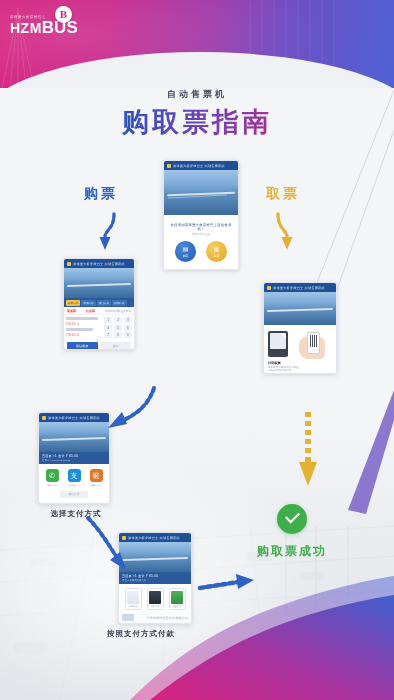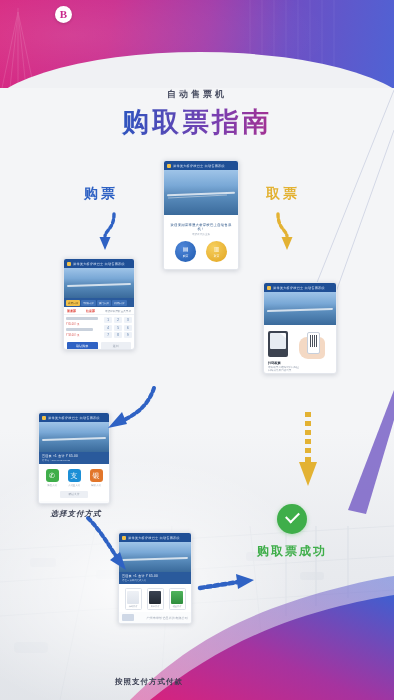--- a/index.html
+++ b/index.html
@@ -185,22 +185,22 @@
   .p5-card { width:17px; height:22px; border:1px solid #dde2ea; border-radius:1.5px;
              background:#fff; padding:1.5px; }
   .p5-card .cimg { width:100%; height:13px; border-radius:1px; }
   .p5-card .clab { font-size:2.2px; color:#9aa3b2; text-align:center; margin-top:1px; line-height:3px; }
 
   
   .caption { position:absolute; text-align:center; font-size:7.5px; line-height:12px;
              color:#3a3f52; font-family:"DejaVu Serif", serif; font-weight:700; letter-spacing:1px; }
   #cap2 { left:40px; top:354px; width:120px; }
   #cap3 { left:245px; top:378px; width:112px; }
-  #cap4 { left:28px; top:508px; width:96px;font-style:italic; }
-  #cap5 { left:97px; top:628px; width:104px;margin-top:48px; }
+  #cap4 { left:28px; top:508px; width:96px; }
+  #cap5 { left:89px; top:628px; width:104px; }
 
   
   .success-wrap { position:absolute; left:236px; top:504px; width:112px; text-align:center; }
   .success-check { width:30px; height:30px; border-radius:50%; background:#3fae4a; margin:0 auto 9px;
                    position:relative; box-shadow:0 1px 4px rgba(63,174,74,.35); }
   .success-check:after { content:""; position:absolute; left:9px; top:8px; width:11px; height:6px;
                    border-left:2.4px solid #fff; border-bottom:2.4px solid #fff;
                    transform:rotate(-45deg); }
   .success-text { font-size:12px; font-weight:700; color:#3fae4a; letter-spacing:2px;
                   font-family:"DejaVu Serif", serif; }
@@ -278,20 +278,29 @@
           <path d="M274 0 L274 88"></path>
         <path d="M286 0 L286 88"></path>
           <path d="M298 0 L298 88"></path>
           <path d="M310 0 L310 88"></path>
         <path d="M322 0 L322 88"></path>
           <path d="M334 0 L334 88"></path>
       </g>
     </svg>
     <div class="header-curve"></div>
 
+    <div class="logo">
+      <div>
+        <div class="logo-cn">港珠澳大桥穿梭巴士</div>
+        <div style="display:flex;align-items:baseline;">
+          <span class="logo-hzm">HZM</span>
+          <span class="logo-bus">BUS</span>
+        </div>
+      </div>
+    </div>
     <div class="logo-badge">
       <span class="logo-badge-inner">B</span>
     </div>
   </div>
 
   <div class="subtitle">自动售票机</div>
   <div class="title">购取票指南</div>
 
   <div class="branch-label branch-buy">购票</div>
   <div class="branch-label branch-take">取票</div>

